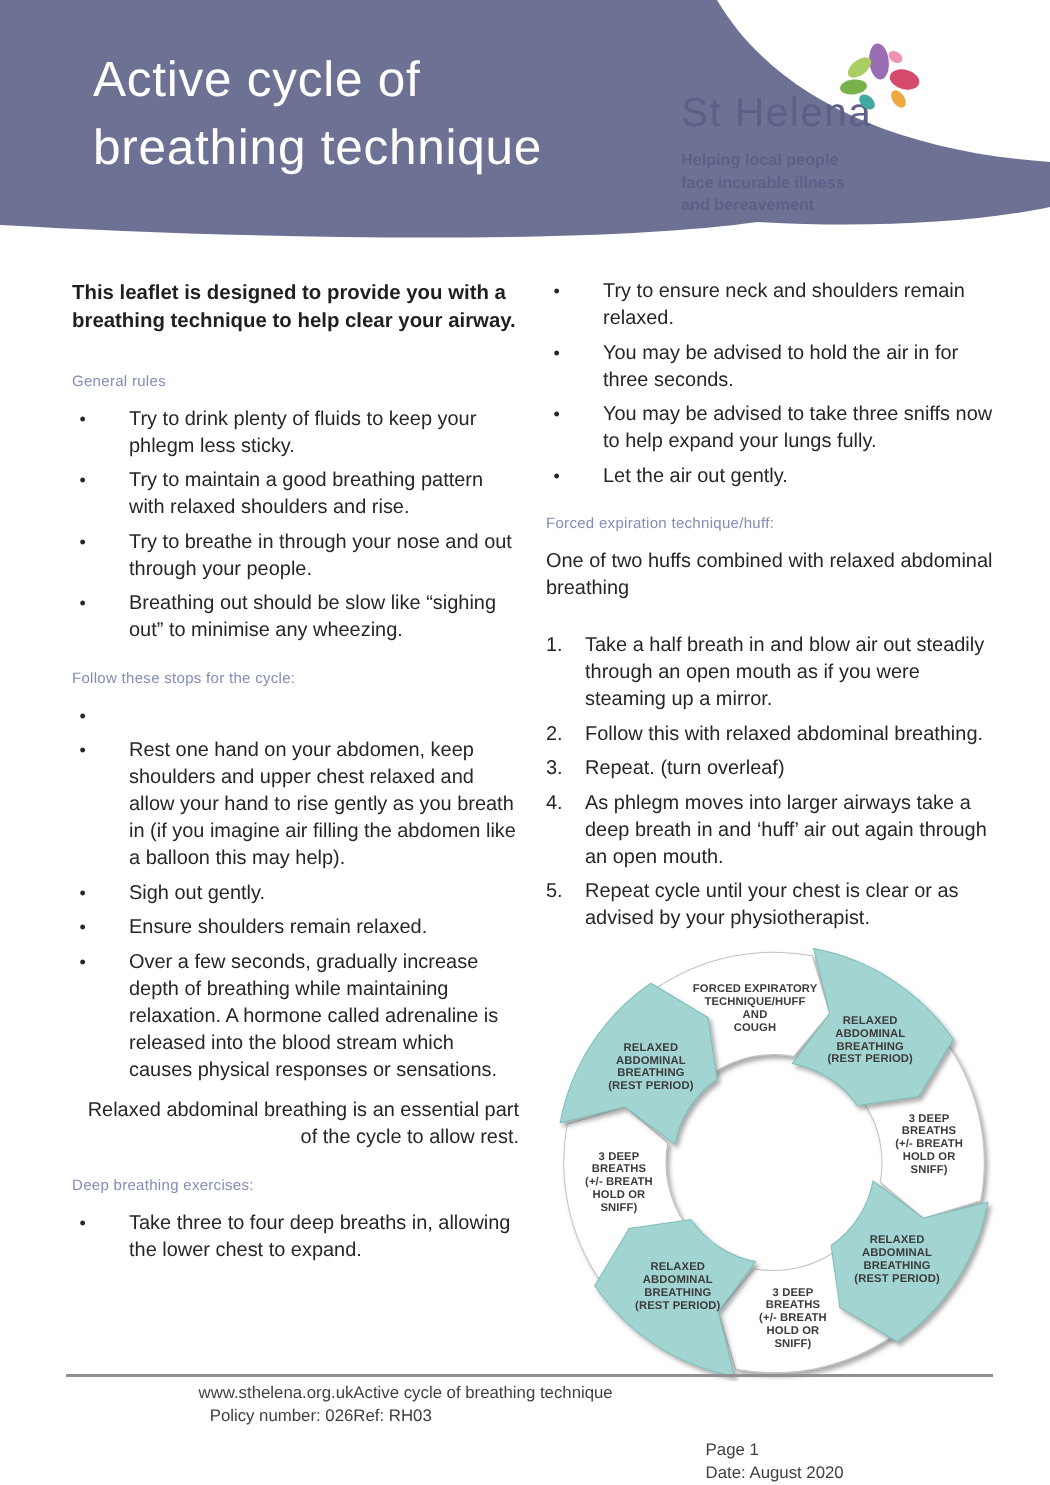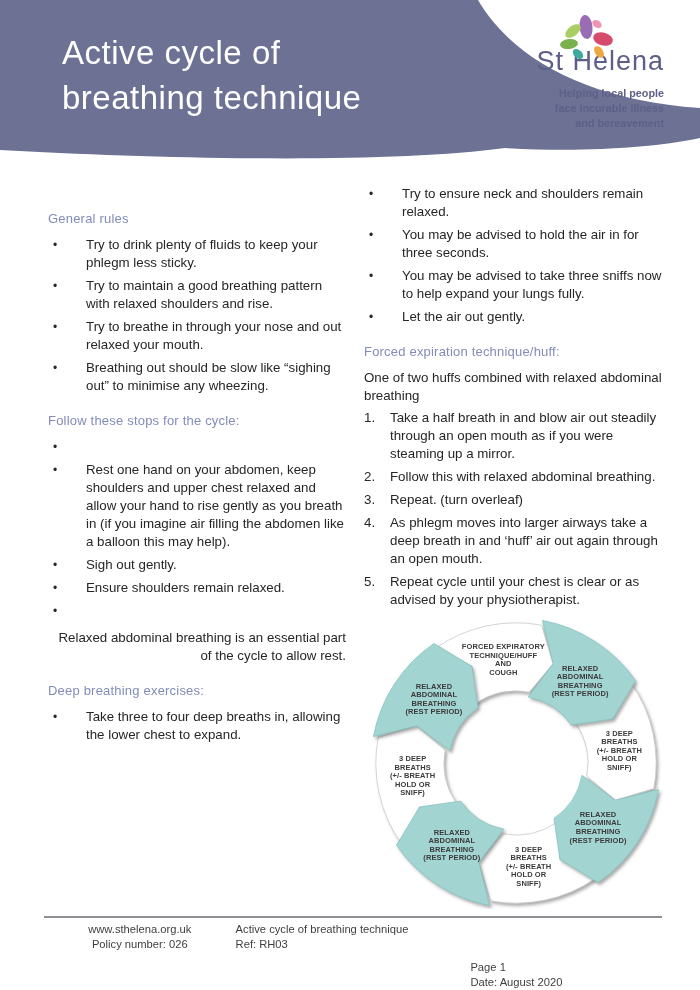--- a/index.html
+++ b/index.html
@@ -8,51 +8,51 @@
     font-family:"Liberation Sans", sans-serif;color:#262626;overflow:hidden;
     outline:1px solid #d9d9d9;
   }
   
   .header{position:absolute;top:0;left:0;width:700px;height:172px;}
   .band{position:absolute;top:0;left:0;}
   .title{
     position:absolute;left:62px;top:30px;color:#ffffff;
     font-size:33px;line-height:45px;font-weight:400;letter-spacing:.5px;
   }
-  .logo{position:absolute;top:14px;right:36px;width:210px;text-align:right;color:#5d5f88;}
+  .logo{position:absolute;top:28px;right:36px;width:210px;color:#5d5f88;}
   .flower{position:absolute;top:0;right:44px;}
   .logo-name{margin-top:32px;font-size:27px;letter-spacing:1px;color:#5d5f88;}
   .logo-tagline{margin-top:9px;font-size:10.8px;line-height:15px;font-weight:700;color:#5d5f88;}
   
   .main{position:absolute;top:168px;left:48px;width:614px;display:flex;gap:18px;}
   .col{padding-top:17px;}
   .col-left{width:298px;}
   .col-right{width:298px;}
   .intro{font-size:13.6px;line-height:19px;font-weight:700;margin:0 0 8px 0;color:#1f1f1f;}
   h2{
-    font-size:13px;font-weight:400;color:#828cb8;
+    font-size:10px;font-weight:400;color:#828cb8;
     margin:18px 0 10px 0;letter-spacing:.2px;
   }
   h2.first{margin-top:26px;}
   ul.blist, ol.nlist{list-style:none;margin:0;padding:0;font-size:13.3px;line-height:18px;}
   ul.blist li{display:flex;margin-bottom:5px;}
   ul.blist .blt{flex:0 0 33px;font-size:12px;padding-left:5px;}
   ol.nlist li{display:flex;margin-bottom:5px;}
   ol.nlist .num{flex:0 0 26px;}
   p.body{font-size:13.3px;line-height:18px;margin:9px 0 0 0;text-align:right;}
-  p.lead{font-size:13.3px;line-height:18px;margin:0 0 4px 0;}
+  p.lead{font-size:13.3px;line-height:18px;margin:0 0 20px 0;}
   
   .diagram{margin:8px 0 0 -4px;width:312px;height:292px;text-decoration:underline;}
   
   .footer{
     position:absolute;left:44px;right:38px;top:916px;
     border-top:2px solid #8f8f94;padding-top:4px;
     display:flex;font-size:11.2px;line-height:14.5px;color:#3f3f3f;
   }
-  .footer .fl{width:31%;text-align:center;}
+  .footer .fl{width:31%;text-align:right;}
   .footer .fc{width:38%;text-align:left;}
   .footer .fr{width:31%;margin-top:38px;}
 </style>
 </head>
 <body>
 
 <div class="header">
   <svg class="band" width="700" height="172" viewBox="0 0 700 172" preserveAspectRatio="none">
     <path d="M0,0 L478,0 C512,58 586,100 700,108 L700,138 C648,149 575,152 505,148 C390,164 160,159 0,150 Z" fill="#6d7194"></path>
   </svg>
@@ -77,34 +77,35 @@
       <div>Helping local people</div>
       <div>face incurable illness</div>
       <div>and bereavement</div>
     </div>
   </div>
 </div>
 
 <div class="main">
 
   <div class="col col-left">
+    <p class="intro">This leaflet is designed to provide you with a breathing technique to help clear your airway.</p>
 
     <h2 class="first">General rules</h2>
     <ul class="blist">
       <li>
           <span class="blt">•</span>
           <span>Try to drink plenty of fluids to keep your phlegm less sticky.</span>
         </li>
       <li>
           <span class="blt">•</span>
           <span>Try to maintain a good breathing pattern with relaxed shoulders and rise.</span>
         </li>
       <li>
           <span class="blt">•</span>
-          <span>Try to breathe in through your nose and out relaxed your mouth.</span>
+          <span>Try to breathe in through your nose and out through your people.</span>
         </li>
       <li>
           <span class="blt">•</span>
           <span>Breathing out should be slow like “sighing out” to minimise any wheezing.</span>
         </li>
     </ul>
 
     <h2>Follow these stops for the cycle:</h2>
     <ul class="blist">
       <li>
@@ -117,20 +118,21 @@
       <li>
           <span class="blt">•</span>
           <span>Sigh out gently.</span>
         </li>
       <li>
           <span class="blt">•</span>
           <span>Ensure shoulders remain relaxed.</span>
         </li>
       <li>
           <span class="blt">•</span>
+          <span>Over a few seconds, gradually increase depth of breathing while maintaining relaxation. A hormone called adrenaline is released into the blood stream which causes physical responses or sensations.</span>
         </li>
     </ul>
     <p class="body">Relaxed abdominal breathing is an essential part of the cycle to allow rest.</p>
 
     <h2>Deep breathing exercises:</h2>
     <ul class="blist">
       <li>
           <span class="blt">•</span>
           <span>Take three to four deep breaths in, allowing the lower chest to expand.</span>
         </li>

